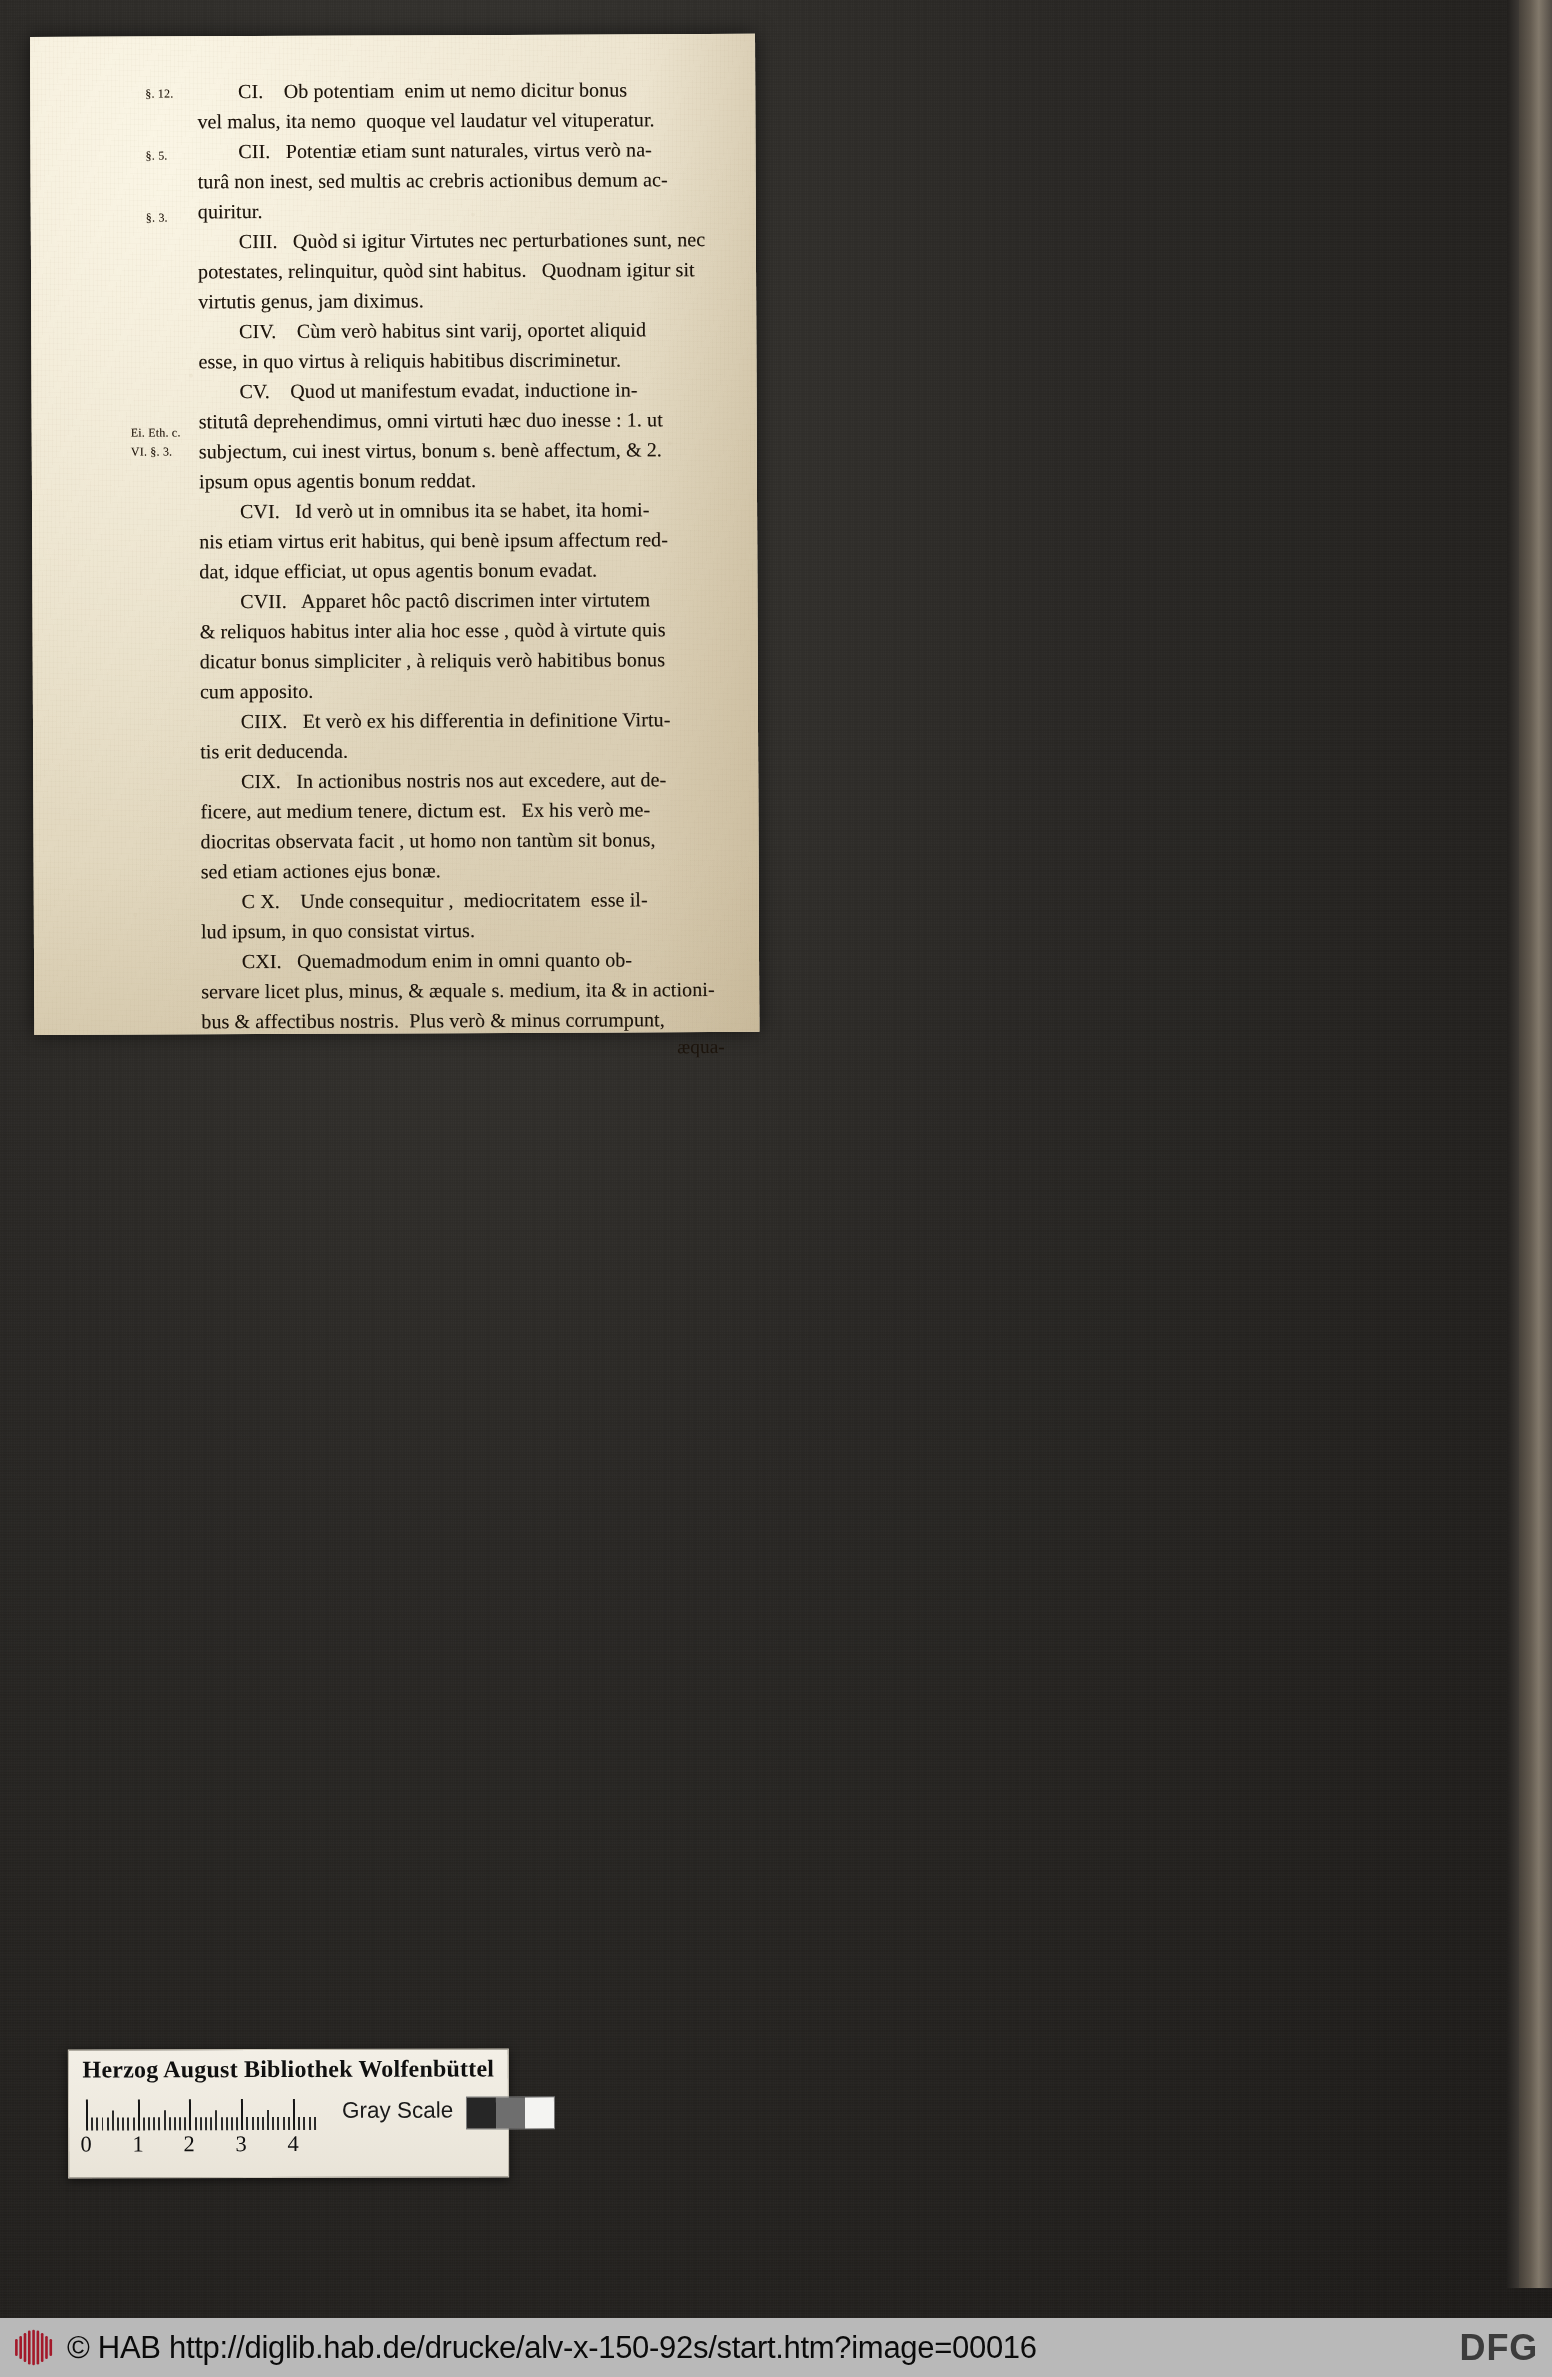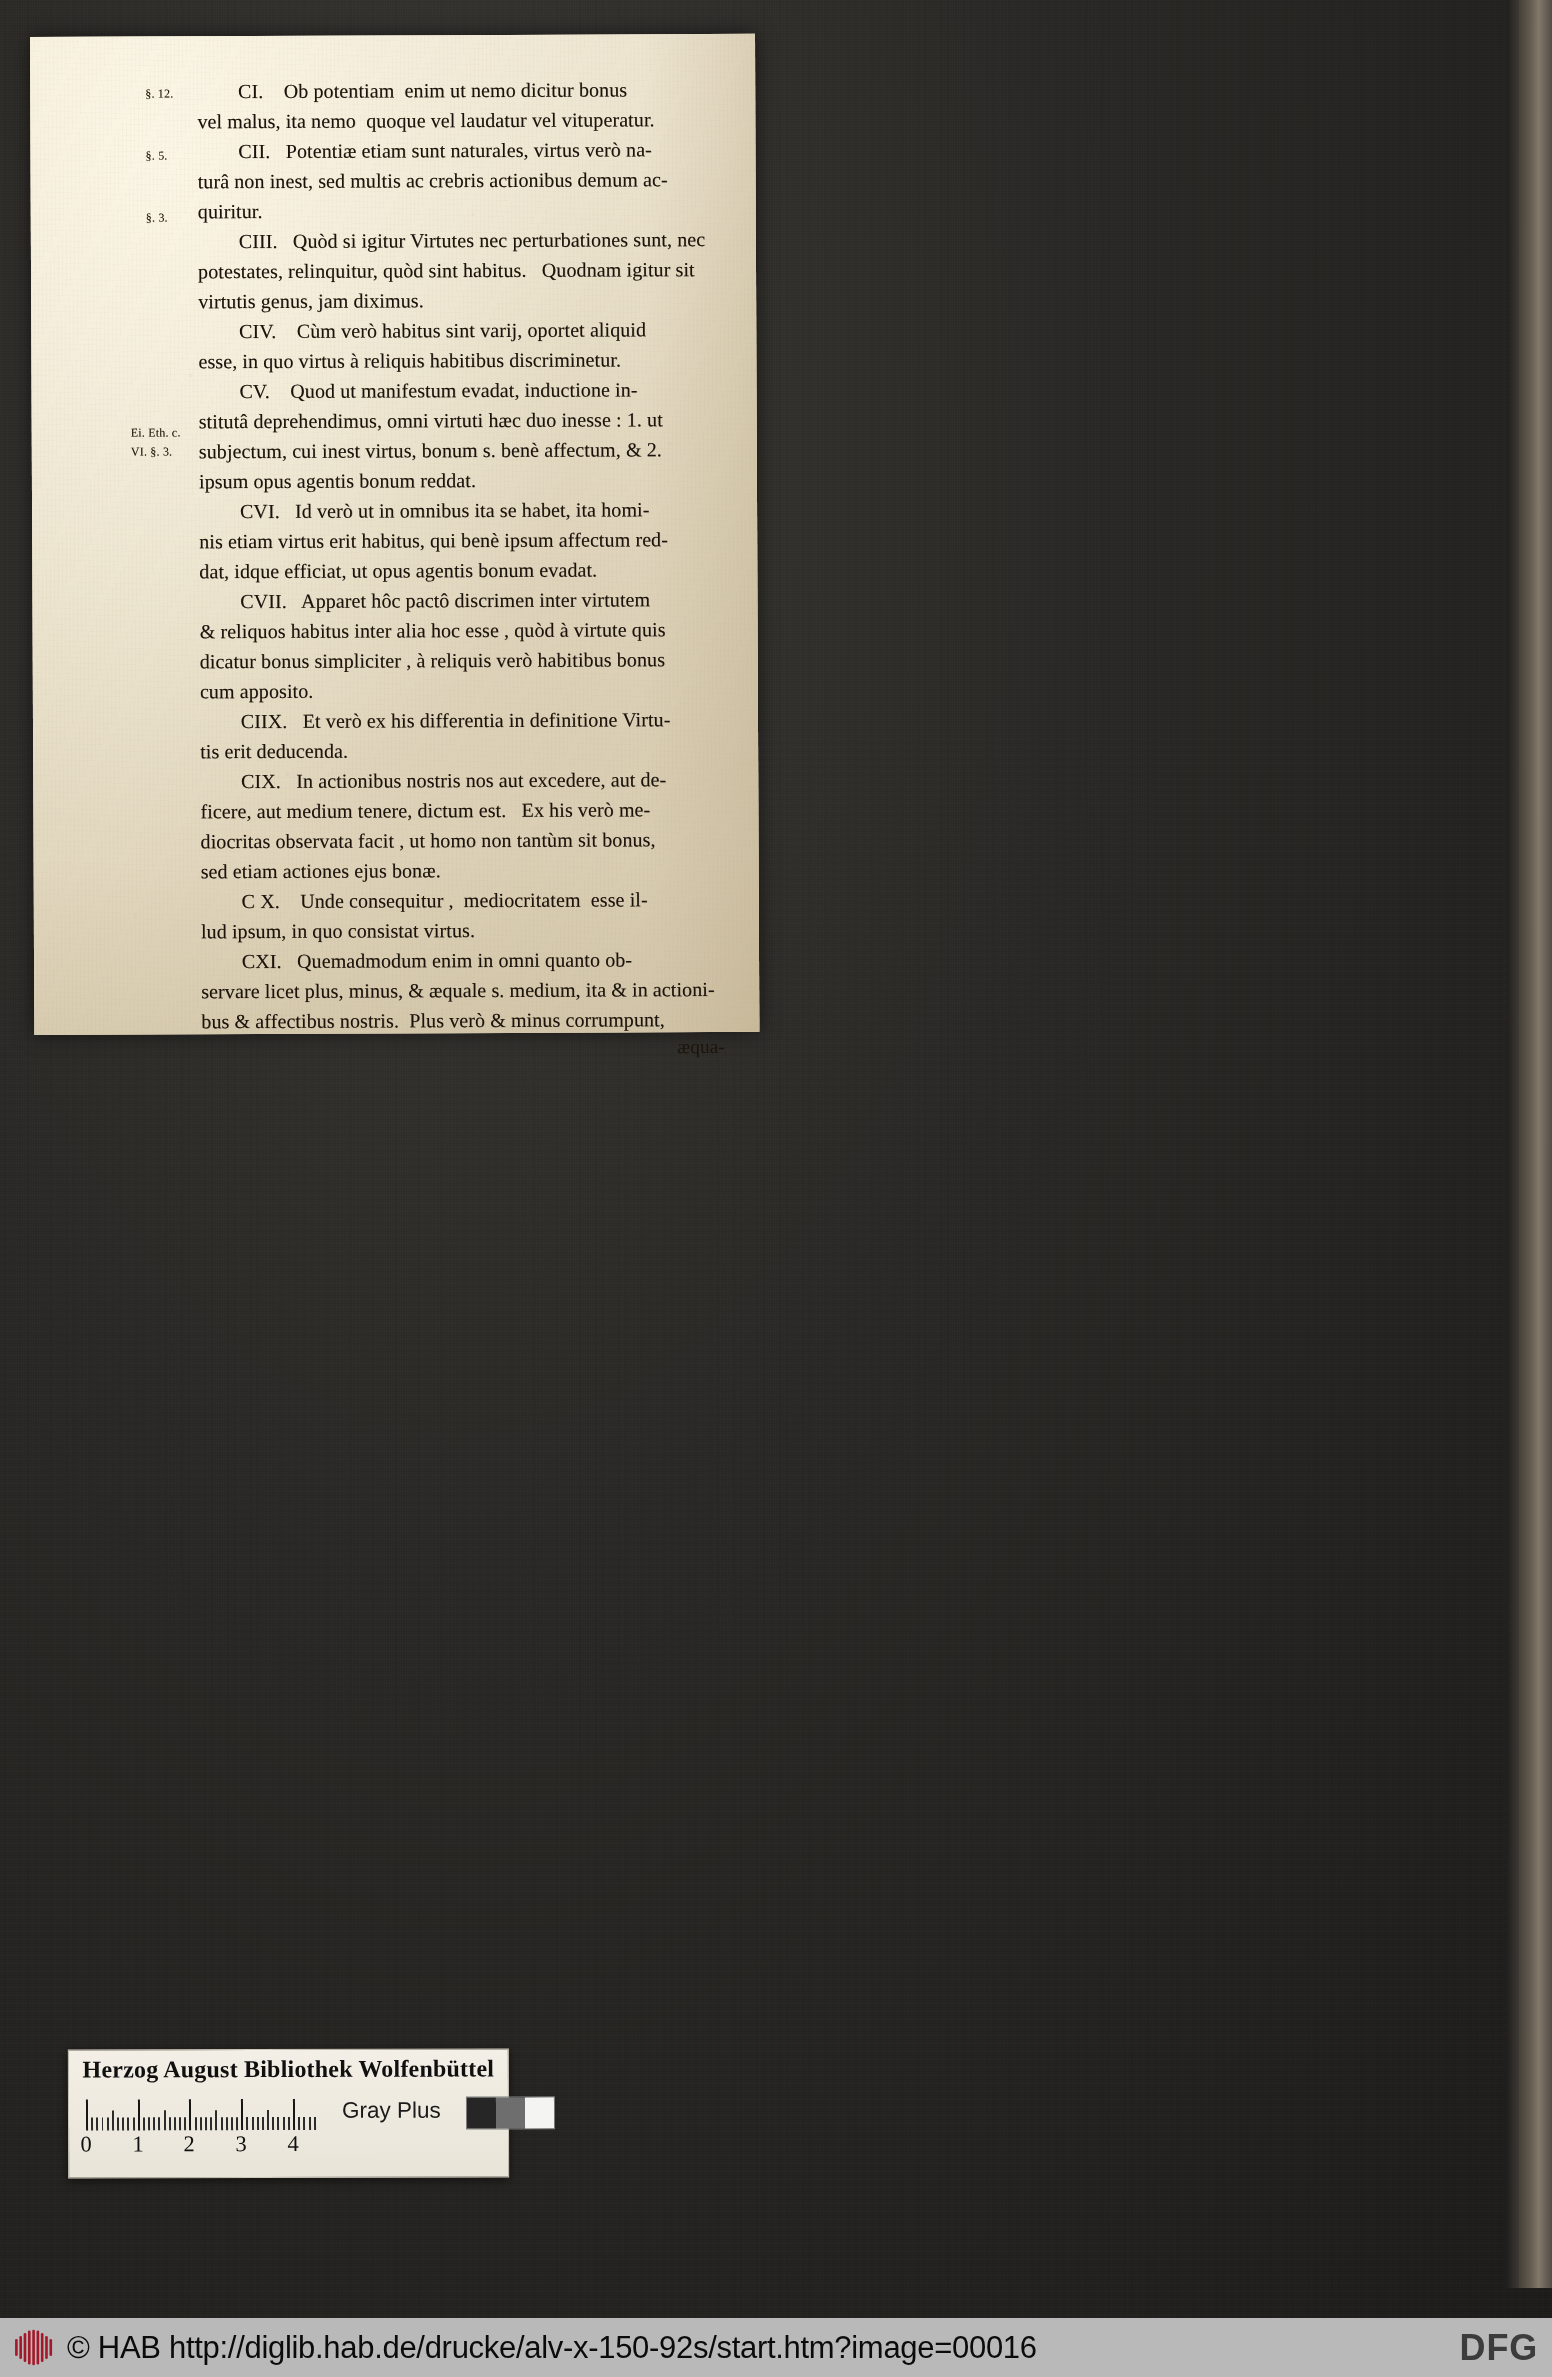--- a/index.html
+++ b/index.html
@@ -347,21 +347,21 @@
       <div class="tick mm" style="left: 223px;"></div>
       <div class="tick mm" style="left: 228px;"></div>
     </div>
   <div id="ruler-nums">
       <div class="rnum" style="left: 0px;">0</div>
       <div class="rnum" style="left: 52px;">1</div>
       <div class="rnum" style="left: 103px;">2</div>
       <div class="rnum" style="left: 155px;">3</div>
       <div class="rnum" style="left: 207px;">4</div>
     </div>
-  <div id="grayscale-label">Gray Plus</div>
+  <div id="grayscale-label">Gray Scale</div>
   <div id="grayscale-patches">
       <div class="patch" style="background: rgb(38, 38, 38);"></div>
       <div class="patch" style="background: rgb(110, 110, 110);"></div>
       <div class="patch" style="background: rgb(244, 244, 242);"></div>
     </div>
 </div>
 
 <div id="footer-bar">
   <div id="hab-mark">
     <svg width="43" height="37" viewBox="0 0 56 48" aria-hidden="true">

